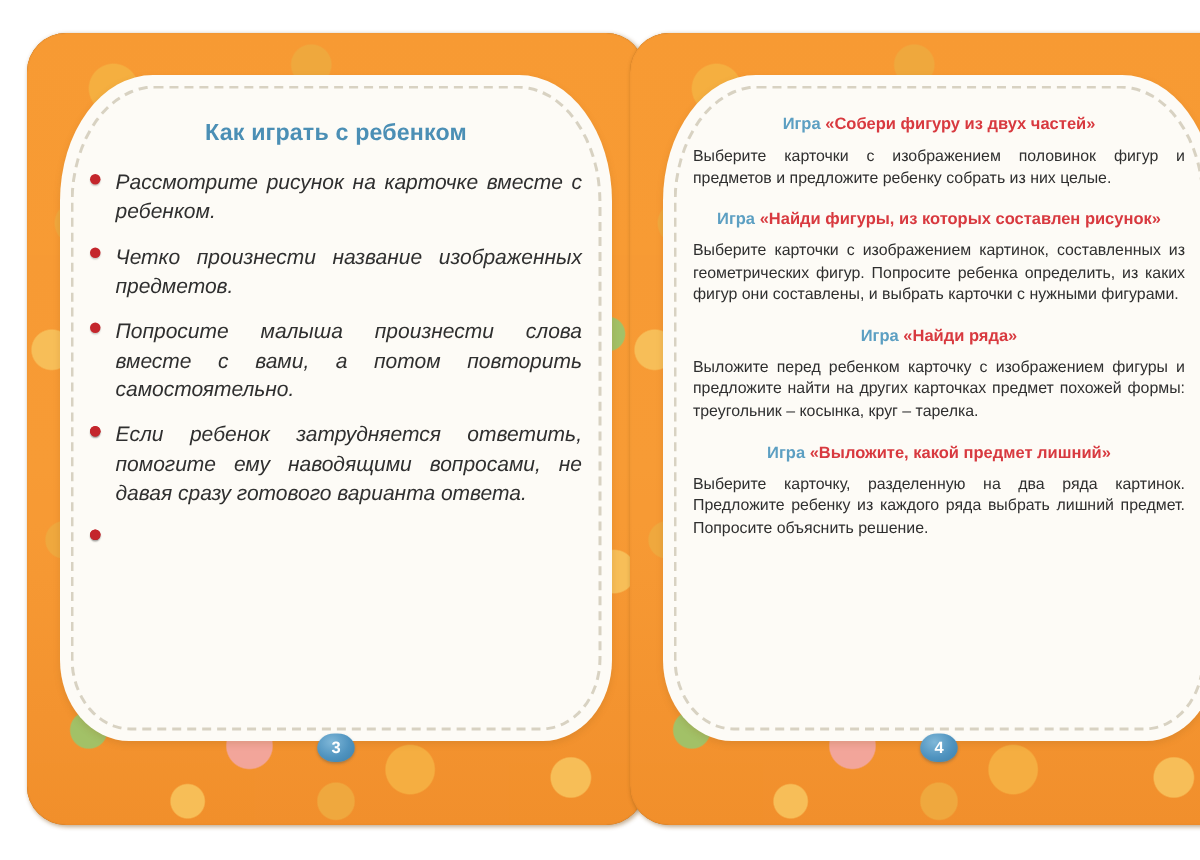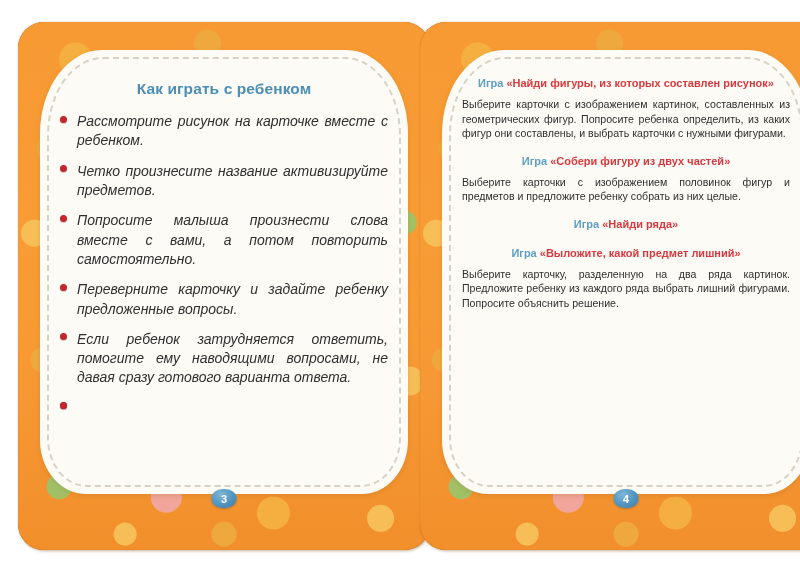--- a/index.html
+++ b/index.html
@@ -183,29 +183,28 @@
 
         <div class="card-title">Как играть с ребенком</div>
 
         <ul class="tips">
           <li>
             <span class="bullet"></span>
             <span>Рассмотрите рисунок на карточке вместе с ребенком.</span>
           </li>
           <li>
             <span class="bullet"></span>
-            <span>Четко произнесите название активизируйте предметов.</span>
+            <span>Четко произнести название изображенных предметов.</span>
           </li>
           <li>
             <span class="bullet"></span>
             <span>Попросите малыша произнести слова вместе с вами, а потом повторить самостоятельно.</span>
           </li>
           <li>
             <span class="bullet"></span>
-            <span>Переверните карточку и задайте ребенку предложенные вопросы.</span>
           </li>
           <li>
             <span class="bullet"></span>
             <span>Если ребенок затрудняется ответить, помогите ему наводящими вопросами, не давая сразу готового варианта ответа.</span>
           </li>
           <li>
             <span class="bullet"></span>
           </li>
           <li>
             <span class="bullet"></span>
@@ -218,46 +217,47 @@
   </div>
 
   <div class="card right">
     <div class="dots"></div>
     <div class="panel">
       <div class="panel-inner">
 
         <div class="game-block">
           <div class="game-head">
             <span class="lbl">Игра</span>
+            <span class="ttl">«Собери фигуру из двух частей»</span>
+          </div>
+          <p class="game-body">Выберите карточки с изображением половинок фигур и предметов и предложите ребенку собрать из них целые.</p>
+        </div>
+
+        <div class="game-block">
+          <div class="game-head">
+            <span class="lbl">Игра</span>
             <span class="ttl">«Найди фигуры, из которых составлен рисунок»</span>
           </div>
           <p class="game-body">Выберите карточки с изображением картинок, составленных из геометрических фигур. Попросите ребенка определить, из каких фигур они составлены, и выбрать карточки с нужными фигурами.</p>
         </div>
 
         <div class="game-block">
           <div class="game-head">
             <span class="lbl">Игра</span>
-            <span class="ttl">«Собери фигуру из двух частей»</span>
-          </div>
-          <p class="game-body">Выберите карточки с изображением половинок фигур и предметов и предложите ребенку собрать из них целые.</p>
-        </div>
-
-        <div class="game-block">
-          <div class="game-head">
-            <span class="lbl">Игра</span>
             <span class="ttl">«Найди ряда»</span>
           </div>
+          <p class="game-body">Выложите перед ребенком карточку с изображением фигуры и предложите найти на других карточках предмет похожей формы: треугольник – косынка, круг – тарелка.</p>
         </div>
 
         <div class="game-block">
           <div class="game-head">
             <span class="lbl">Игра</span>
             <span class="ttl">«Выложите, какой предмет лишний»</span>
           </div>
-          <p class="game-body">Выберите карточку, разделенную на два ряда картинок. Предложите ребенку из каждого ряда выбрать лишний фигурами. Попросите объяснить решение.</p>
+          <p class="game-body">Выберите карточку, разделенную на два ряда картинок. Предложите ребенку из каждого ряда выбрать лишний предмет. Попросите объяснить решение.</p>
         </div>
 
       </div>
     </div>
     <div class="badge">4</div>
   </div>
 
 </div>
 
 </body></html>

